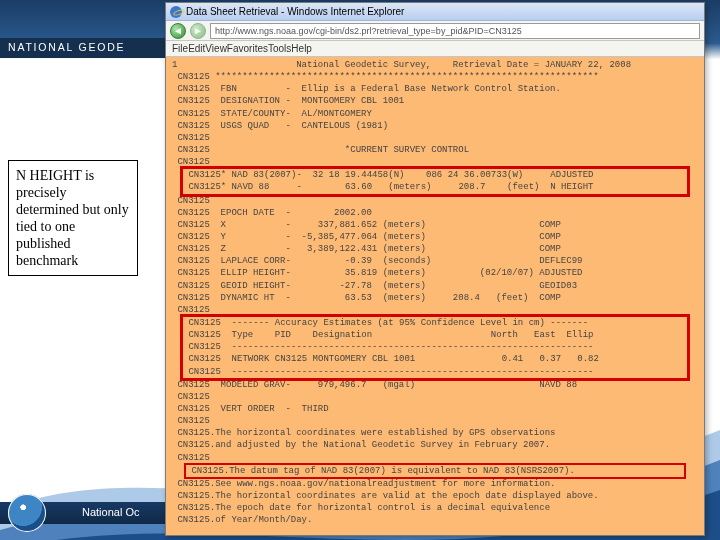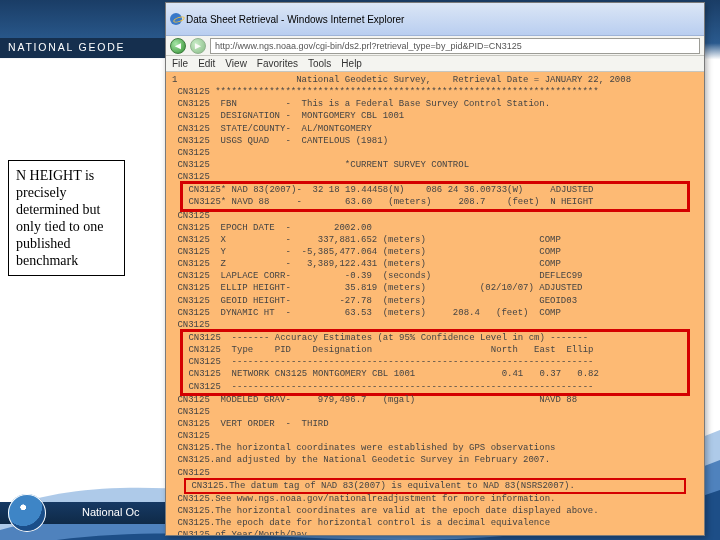--- a/index.html
+++ b/index.html
@@ -23,21 +23,21 @@
     background: #152f4e;
     color: #fff;
     font-size: 10.5px;
     letter-spacing: 1.8px;
     padding: 3px 8px;
     font-weight: 400;
   }
   .callout {
     position: absolute;
     top: 160px; left: 8px;
-    width: 117px;
+    width: 130px;
     background: #fff;
     border: 1.5px solid #000;
     padding: 6px 7px;
     font-family: "Times New Roman", serif;
     font-size: 14px;
     line-height: 1.22;
     z-index: 5;
   }
   .swoosh {
     position: absolute;
@@ -73,21 +73,21 @@
     background: #f4f4f0;
     border: 1px solid #7a7a7a;
     box-shadow: 2px 2px 6px rgba(0,0,0,.3);
     z-index: 4;
     display: flex; flex-direction: column;
   }
   .titlebar {
     height: 18px;
     background: linear-gradient(180deg,#dbe6f6,#b9cef0);
     display: flex; align-items: center;
-    padding: 16px 4px;
+    padding: 8px 4px;
     font-size: 10px;
     border-bottom: 1px solid #9fb4d7;
   }
   .titlebar .ie-icon {
     width: 12px; height: 12px;
     background: #3a79c9;
     border-radius: 50%;
     margin-right: 4px;
     position: relative;
   }
@@ -109,21 +109,21 @@
     display:inline-flex;align-items:center;justify-content:center;
     color:#fff;font-size:10px;line-height:1;
   }
   .addr-box {
     flex:1; height:16px; border:1px solid #9c9c96;
     background:#fff; font-size:9px;
     display:flex; align-items:center; padding:0 4px;
     color:#555;
   }
   .menubar {
-    height:16px; display:flex; gap:10px;
+    height:16px; display:flex; 
     padding: 0 6px; align-items:center;
     font-size:10px; color:#333;
     border-bottom:1px solid #c6c6c0;
   }
   .menubar span { cursor:default; }
   .content {
     flex:1; background:#fdba74; overflow:hidden;
     font-family:"Courier New",monospace;
     font-size:9px; line-height:1.35;
     color:#444; padding:2px 6px;
@@ -171,21 +171,21 @@
     <span>File</span>
     <span>Edit</span>
     <span>View</span>
     <span>Favorites</span>
     <span>Tools</span>
     <span>Help</span>
   </div>
   <div class="content">
     <div class="row">1                      National Geodetic Survey,    Retrieval Date = JANUARY 22, 2008</div>
     <div class="row"> CN3125 ***********************************************************************</div>
-    <div class="row"> CN3125  FBN         -  This is a Federal Base Survey Control Station.</div>
+    <div class="row"> CN3125  FBN         -  Ellip is a Federal Base Network Control Station.</div>
     <div class="row"> CN3125  DESIGNATION -  MONTGOMERY CBL 1001</div>
     <div class="row"> CN3125  STATE/COUNTY-  AL/MONTGOMERY</div>
     <div class="row"> CN3125  USGS QUAD   -  CANTELOUS (1981)</div>
     <div class="row"> CN3125</div>
     <div class="row"> CN3125                         *CURRENT SURVEY CONTROL</div>
     <div class="row"> CN3125</div>
     <div class="hl-red">
       <div class="row"> CN3125* NAD 83(2007)-  32 18 19.44458(N)    086 24 36.00733(W)     ADJUSTED</div>
       <div class="row"> CN3125* NAVD 88     -        63.60   (meters)     208.7    (feet)  N HEIGHT</div>
     </div>

